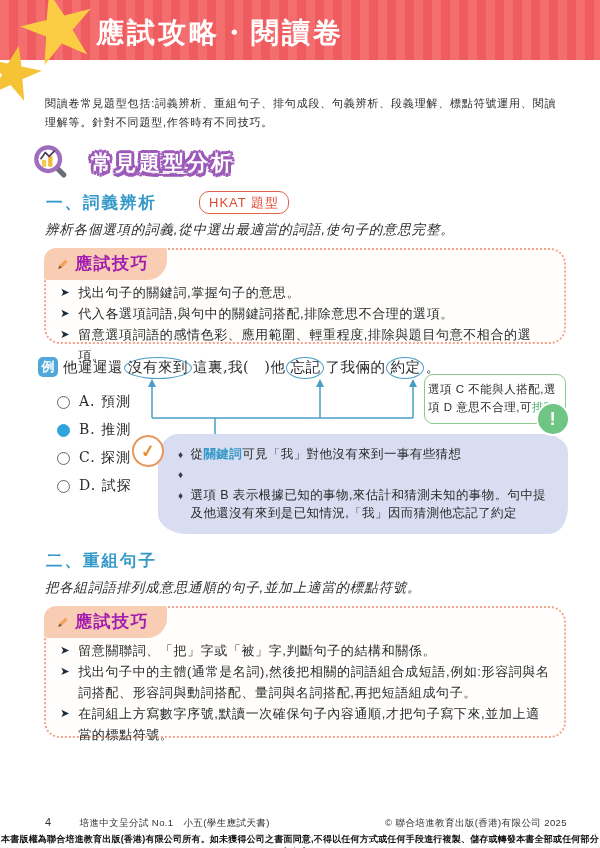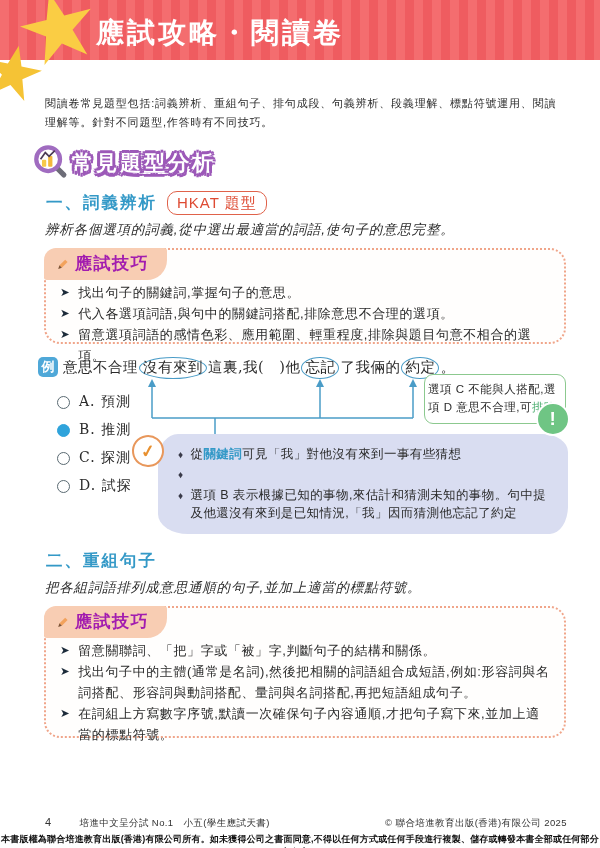--- a/index.html
+++ b/index.html
@@ -17,32 +17,32 @@
     margin:0;position:absolute;left:96px;top:14px;
     font-size:28px;font-weight:bold;color:#ffffff;letter-spacing:3px;
   }
   .star{position:absolute;z-index:3;}
   .star-big{left:20px;top:-10px;width:76px;height:76px;transform:rotate(-14deg);}
   .star-small{left:-16px;top:44px;width:58px;height:58px;transform:rotate(12deg);}
   
   .intro{position:absolute;left:45px;top:94px;width:520px;margin:0;
     font-size:11px;line-height:1.75;letter-spacing:0.8px;}
   
-  .section-head{position:absolute;left:32px;top:144px;display:flex;align-items:center;gap:2px;}
+  .section-head{position:absolute;left:32px;top:144px;display:flex;align-items:center;gap:21px;}
   .bubble-title{
     font-size:21px;font-weight:bold;color:#ffffff;letter-spacing:3px;
     text-shadow:-2.5px -2.5px 0 #9c59b8,2.5px -2.5px 0 #9c59b8,-2.5px 2.5px 0 #9c59b8,
       2.5px 2.5px 0 #9c59b8,-3px 0 0 #9c59b8,3px 0 0 #9c59b8,0 -3px 0 #9c59b8,0 3.5px 0 #9c59b8;
   }
   
   .part-head{position:absolute;left:46px;display:flex;align-items:center;gap:10px;}
   .part-head h2{margin:0;font-size:16.5px;font-weight:bold;color:#3499c7;letter-spacing:2px;}
   .hkat{
-    font-size:15px;color:#de4b33;border:1.2px solid #e0624a;border-radius:10px;
-    padding:1.5px 9px;letter-spacing:1px;white-space:nowrap;background:#fff;
+    font-size:13px;color:#de4b33;border:1.2px solid #e0624a;border-radius:10px;
+    padding:1.5px 9px;letter-spacing:1px;white-space:nowrap;background:#fff;margin-left:32px;
   }
   .desc{position:absolute;left:45px;width:520px;margin:0;
     font-size:13.5px;line-height:1.6;letter-spacing:0.8px;font-style:italic;}
   
   .tipbox{
     position:absolute;left:44px;width:522px;
     border:2px dotted #f0a58a;border-radius:16px;background:#fffefd;box-sizing:border-box;
   }
   .tiptab{
     position:absolute;left:-2px;top:-2px;background:#f8cdb3;
@@ -183,21 +183,21 @@
       <g fill="#4a9cc7">
         <path d="M152 24 L148 32 L156 32 Z"></path>
         <path d="M320 24 L316 32 L324 32 Z"></path>
         <path d="M413 24 L409 32 L417 32 Z"></path>
       </g>
     </svg>
 
     <span class="ex-badge">例</span>
 
     <div class="sentence">
-      <span>意思不合理</span><span class="circled">沒有來到</span><span>這裏,我(　)他</span><span class="circled">忘記</span><span>了我倆的</span><span class="circled">約定</span><span>。</span>
+      <span>他遲遲還</span><span class="circled">沒有來到</span><span>這裏,我(　)他</span><span class="circled">忘記</span><span>了我倆的</span><span class="circled">約定</span><span>。</span>
     </div>
 
     <div class="options">
       <div class="opt">
         <span class="opt-circle"></span>
         <span class="opt-label">A. 預測</span>
       </div>
       <div class="opt">
         <span class="opt-circle selected"></span>
         <span class="opt-label">B. 推測</span>

